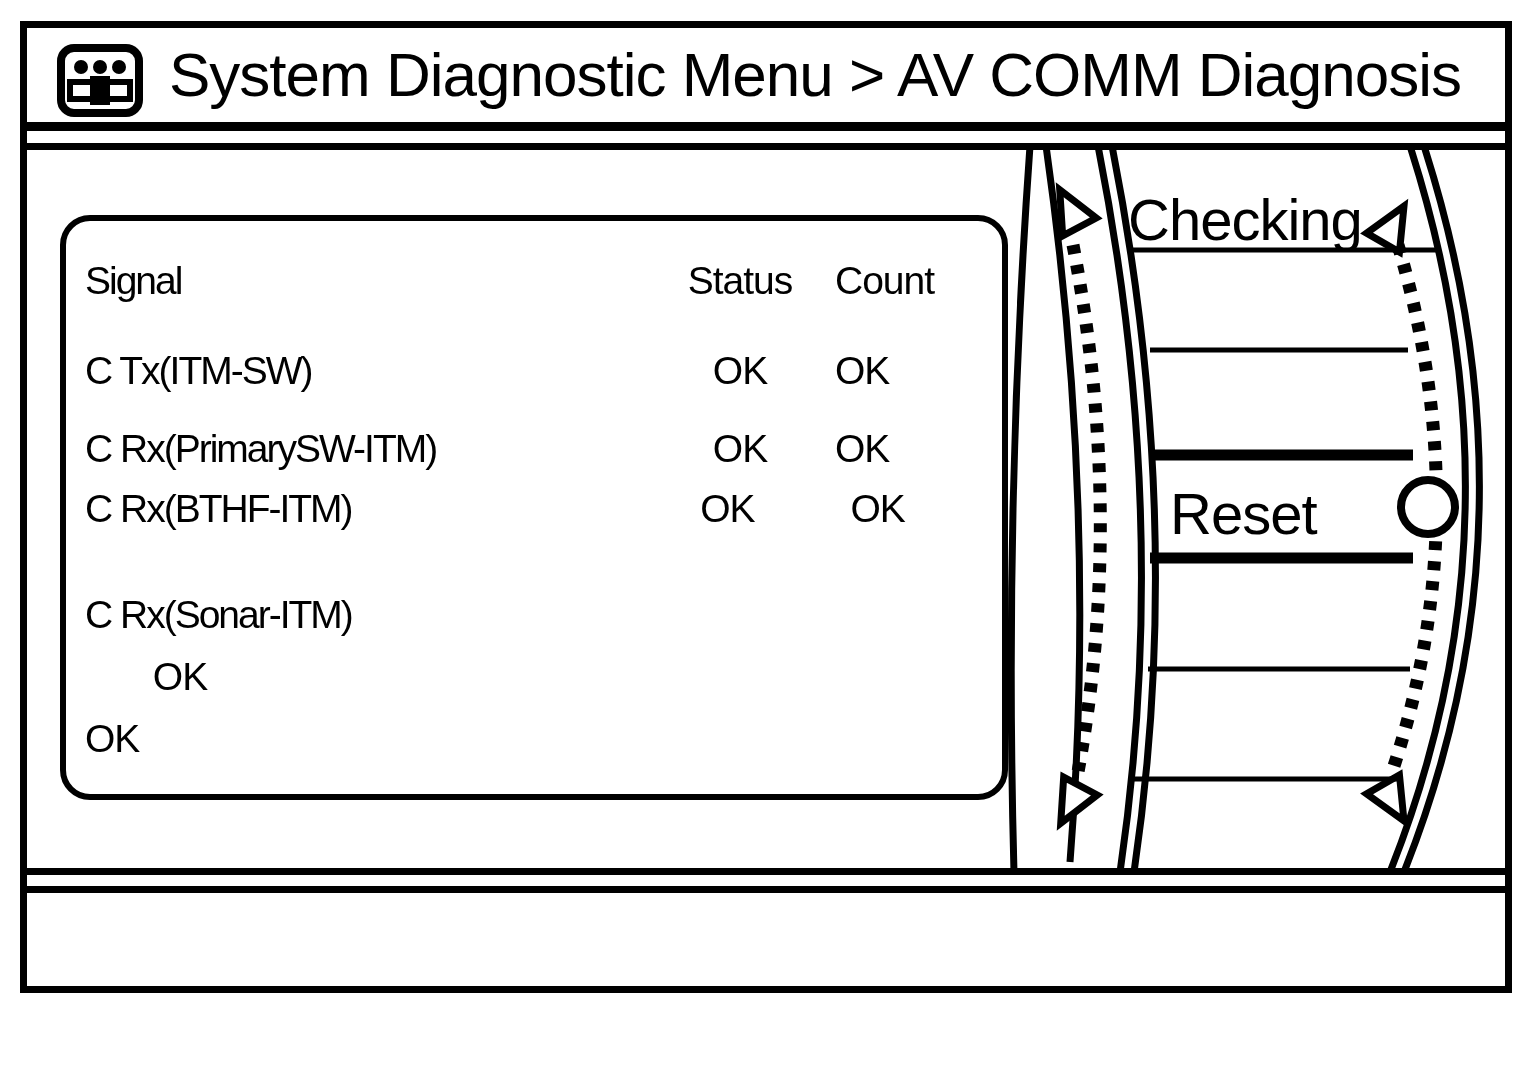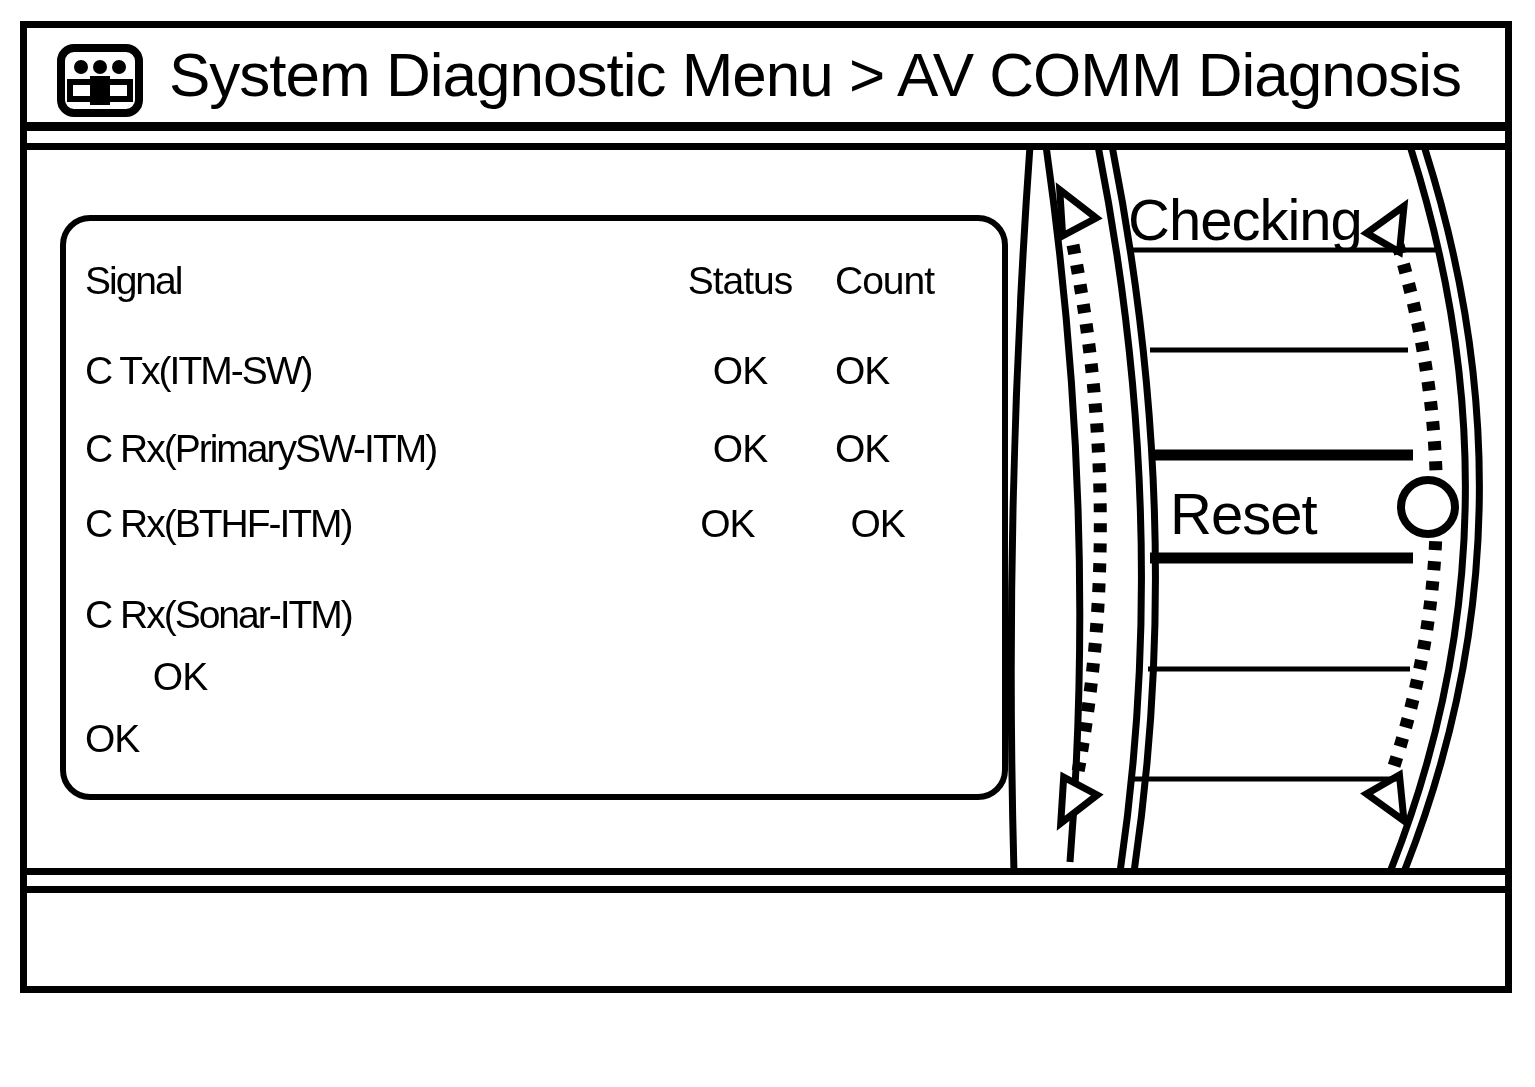--- a/index.html
+++ b/index.html
@@ -27,21 +27,21 @@
   .panel{position:absolute;left:60px;top:215px;width:948px;height:585px;
          border:6px solid #000;border-radius:30px;box-sizing:border-box;background:#fff;}
   .trow{position:absolute;left:85px;width:925px;height:62px;font-size:39px;line-height:62px;
         letter-spacing:-2px;white-space:nowrap;display:flex;}
   .trow .sig{width:560px;text-align:left;}
   .trow .st {width:190px;text-align:center;letter-spacing:-1px;}
   .trow .ct {width:172px;text-align:left;letter-spacing:-1px;}
   .r-head{top:250px;}
   .r-0{top:340px;}
   .r-1{top:418px;}
-  .r-2{top:493px;gap:35px;}
+  .r-2{top:478px;gap:35px;}
   .r-3{top:584px;flex-direction:column;}
 
   
   .drum{position:absolute;left:980px;top:150px;width:532px;height:719px;}
   .drum path.arc{fill:none;stroke:#000;stroke-width:7;}
   .drum path.dots{fill:none;stroke:#000;stroke-width:13;stroke-dasharray:9 11;}
   .drum line.thin{stroke:#000;stroke-width:5;}
   .drum line.thick{stroke:#000;stroke-width:11;}
   .drum polygon.arrow{fill:#fff;stroke:#000;stroke-width:7;stroke-linejoin:miter;}
   .drum text{font-family:"Liberation Sans", sans-serif;font-size:58px;letter-spacing:-1px;fill:#000;}

